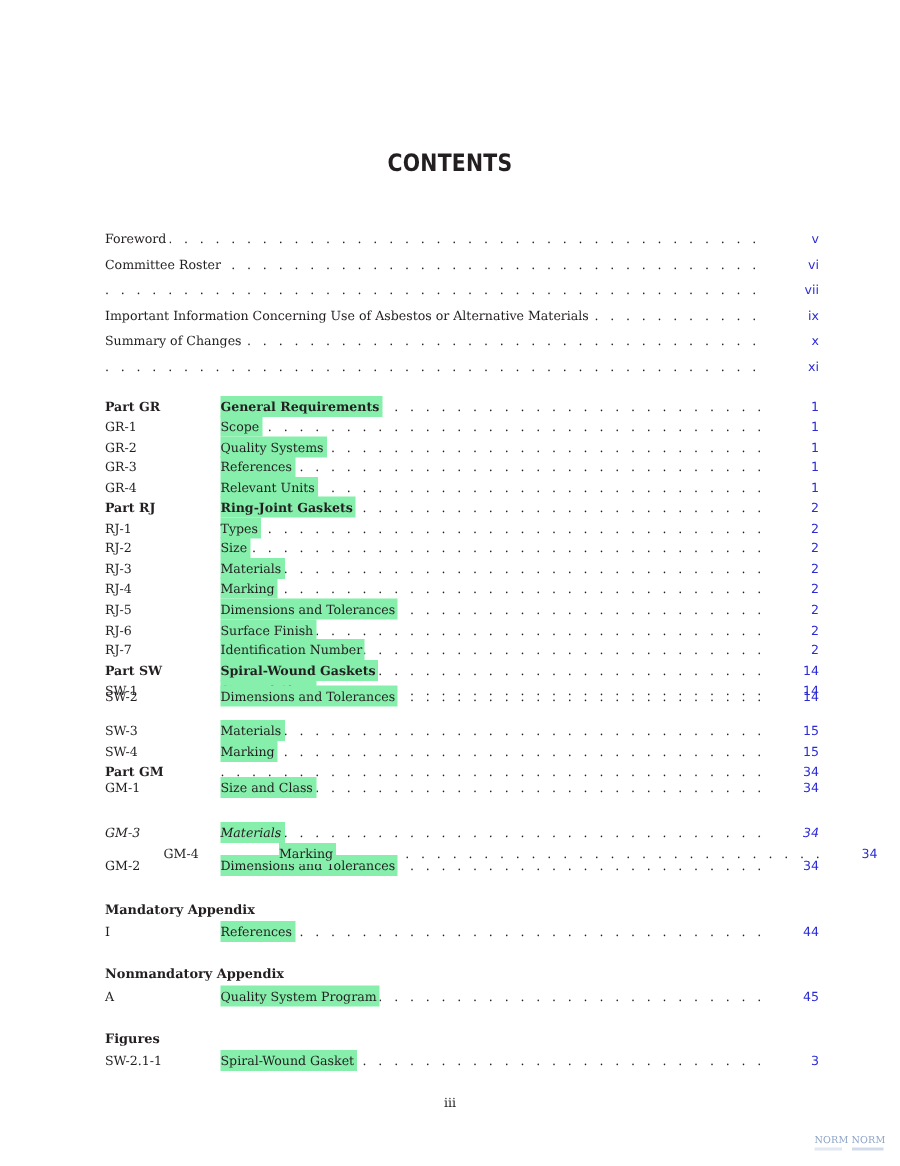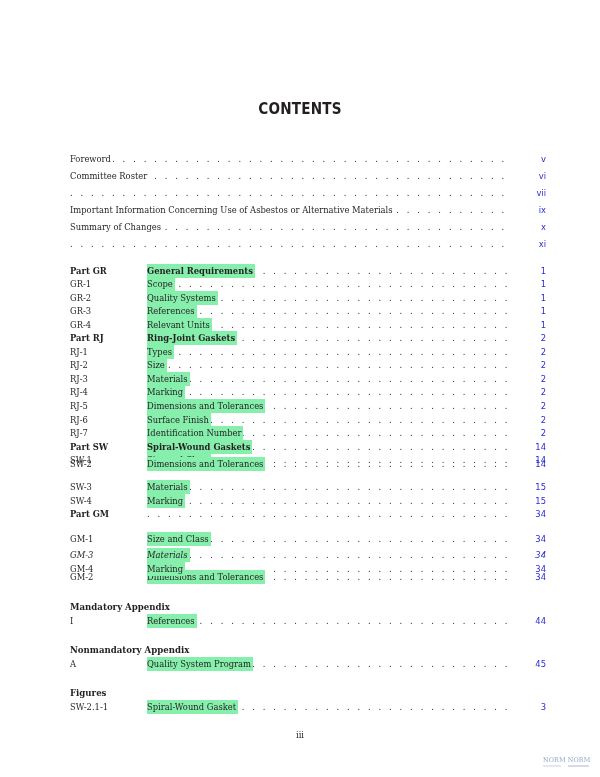--- a/index.html
+++ b/index.html
@@ -162,39 +162,39 @@
       <span class="sec">SW-4</span>
       <span class="ttl">Marking</span>
       <span class="dots" style="left:77px">. . . . . . . . . . . . . . . . . . . . . . . . . . . . . . . . . . . . . . . . . . . . . . . . . . . . . . . . . . . . . . . . . . . . . . . . . . . . . . . . . . . . . . . . . . . . . . . . . . . . . . . . . . . . . . . . . . . . . . . . . . .</span>
       <span class="pg">15</span>
     </div>
     <div class="toc-row bold" style="top: 507.4px;">
       <span class="sec">Part GM</span>
       <span class="dots" style="left:77px">. . . . . . . . . . . . . . . . . . . . . . . . . . . . . . . . . . . . . . . . . . . . . . . . . . . . . . . . . . . . . . . . . . . . . . . . . . . . . . . . . . . . . . . . . . . . . . . . . . . . . . . . . . . . . . . . . . . . . . . . . . .</span>
       <span class="pg">34</span>
     </div>
-    <div class="toc-row" style="top: 532px; text-decoration: underline;">
+    <div class="toc-row" style="top: 518px; text-decoration: underline;">
       <span class="sec">GM-1</span>
       <span class="ttl">Size and Class</span>
       <span class="dots" style="left:77px">. . . . . . . . . . . . . . . . . . . . . . . . . . . . . . . . . . . . . . . . . . . . . . . . . . . . . . . . . . . . . . . . . . . . . . . . . . . . . . . . . . . . . . . . . . . . . . . . . . . . . . . . . . . . . . . . . . . . . . . . . . .</span>
       <span class="pg">34</span>
     </div>
     <div class="toc-row" style="top: 534.5px; margin-top: 35px;">
       <span class="sec">GM-2</span>
       <span class="ttl">Dimensions and Tolerances</span>
       <span class="dots" style="left:77px">. . . . . . . . . . . . . . . . . . . . . . . . . . . . . . . . . . . . . . . . . . . . . . . . . . . . . . . . . . . . . . . . . . . . . . . . . . . . . . . . . . . . . . . . . . . . . . . . . . . . . . . . . . . . . . . . . . . . . . . . . . .</span>
       <span class="pg">34</span>
     </div>
     <div class="toc-row" style="top: 548.05px; font-style: italic;">
       <span class="sec">GM-3</span>
       <span class="ttl">Materials</span>
       <span class="dots" style="left:77px">. . . . . . . . . . . . . . . . . . . . . . . . . . . . . . . . . . . . . . . . . . . . . . . . . . . . . . . . . . . . . . . . . . . . . . . . . . . . . . . . . . . . . . . . . . . . . . . . . . . . . . . . . . . . . . . . . . . . . . . . . . .</span>
       <span class="pg">34</span>
     </div>
-    <div class="toc-row" style="top: 561.6px;">
+    <div class="toc-row" style="top: 561.6px; margin-left: 39px;">
       <span class="sec">GM-4</span>
       <span class="ttl">Marking</span>
       <span class="dots" style="left:77px">. . . . . . . . . . . . . . . . . . . . . . . . . . . . . . . . . . . . . . . . . . . . . . . . . . . . . . . . . . . . . . . . . . . . . . . . . . . . . . . . . . . . . . . . . . . . . . . . . . . . . . . . . . . . . . . . . . . . . . . . . . .</span>
       <span class="pg">34</span>
     </div>
   </div>
 
 <div class="heading" style="top:600px">Mandatory Appendix</div>
 <div class="toc-row" style="top:614px">
   <span class="sec">I</span>

